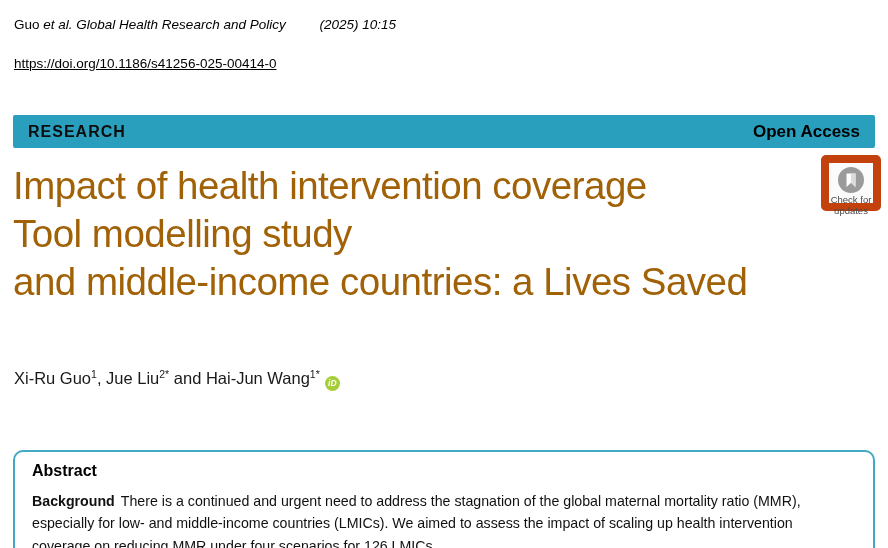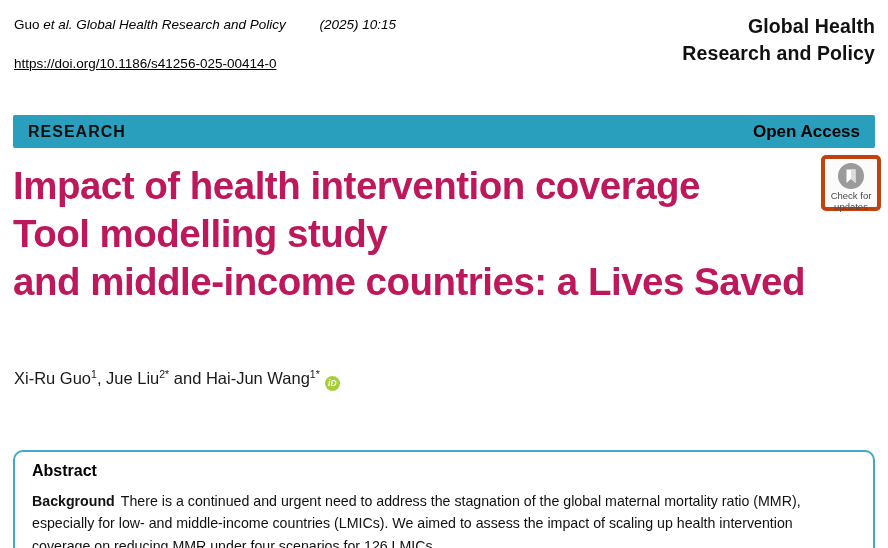--- a/index.html
+++ b/index.html
@@ -21,30 +21,30 @@
     position:absolute;left:13px;right:13px;top:115px;height:33px;
     background:#2A9FBD;border-radius:2px;
     display:flex;align-items:center;justify-content:space-between;
     padding:0 15px;box-sizing:border-box;
   }
   .banner-left{font-weight:bold;font-size:16px;letter-spacing:1px;color:#0d0d0d;}
   .banner-right{font-weight:bold;font-size:17px;color:#000;}
   
   .crossmark{
     position:absolute;right:7px;top:155px;width:60px;height:56px;
-    border:4px solid #c2410c;border-radius:5px;background:#fbfbfb;
+    border:8px solid #c2410c;border-radius:5px;background:#fbfbfb;
     box-sizing:border-box;display:flex;flex-direction:column;align-items:center;
     padding-top:4px;cursor:pointer;
   }
   .cm-circle{width:26px;height:26px;display:block;}
   .cm-text{font-size:9.5px;line-height:10.5px;color:#4a4a4a;text-align:center;margin-top:2px;}
   
   .title{
     position:absolute;left:13px;top:162px;width:830px;margin:0;
-    font-size:38.5px;line-height:48px;font-weight:700;color:#be185d;letter-spacing:-0.5px;
+    font-size:38.5px;line-height:48px;font-weight:400;color:#a16207;letter-spacing:-0.5px;
   }
   .title .tline{display:block;}
   
   .authors{position:absolute;left:14px;top:369px;font-size:16.5px;color:#1a1a1a;}
   .authors sup{font-size:10.5px;vertical-align:super;line-height:0;}
   .orcid{
     display:inline-block;width:15px;height:15px;border-radius:50%;
     background:#A6CE39;color:#fff;font-size:8.5px;font-weight:bold;
     text-align:center;line-height:15px;margin-left:5px;vertical-align:-2px;
     cursor:pointer;font-style:italic;
@@ -66,24 +66,20 @@
 
   <div class="cite-block">
     <div class="cite-line1">
       <span>Guo</span>
       <span class="it">et al. Global Health Research and Policy</span>
       <span class="cite-issue">(2025) 10:15</span>
     </div>
     <div class="cite-doi">https://doi.org/10.1186/s41256-025-00414-0</div>
   </div>
 
-  <div class="journal-name">
-    <div>Global Health</div>
-    <div>Research and Policy</div>
-  </div>
 
   <div class="banner">
     <span class="banner-left">RESEARCH</span>
     <span class="banner-right">Open Access</span>
   </div>
 
   <div class="crossmark">
     <span class="cm-circle">
       <svg width="26" height="26" viewBox="0 0 26 26">
         <circle cx="13" cy="13" r="13" fill="#9B9B9B"></circle>

